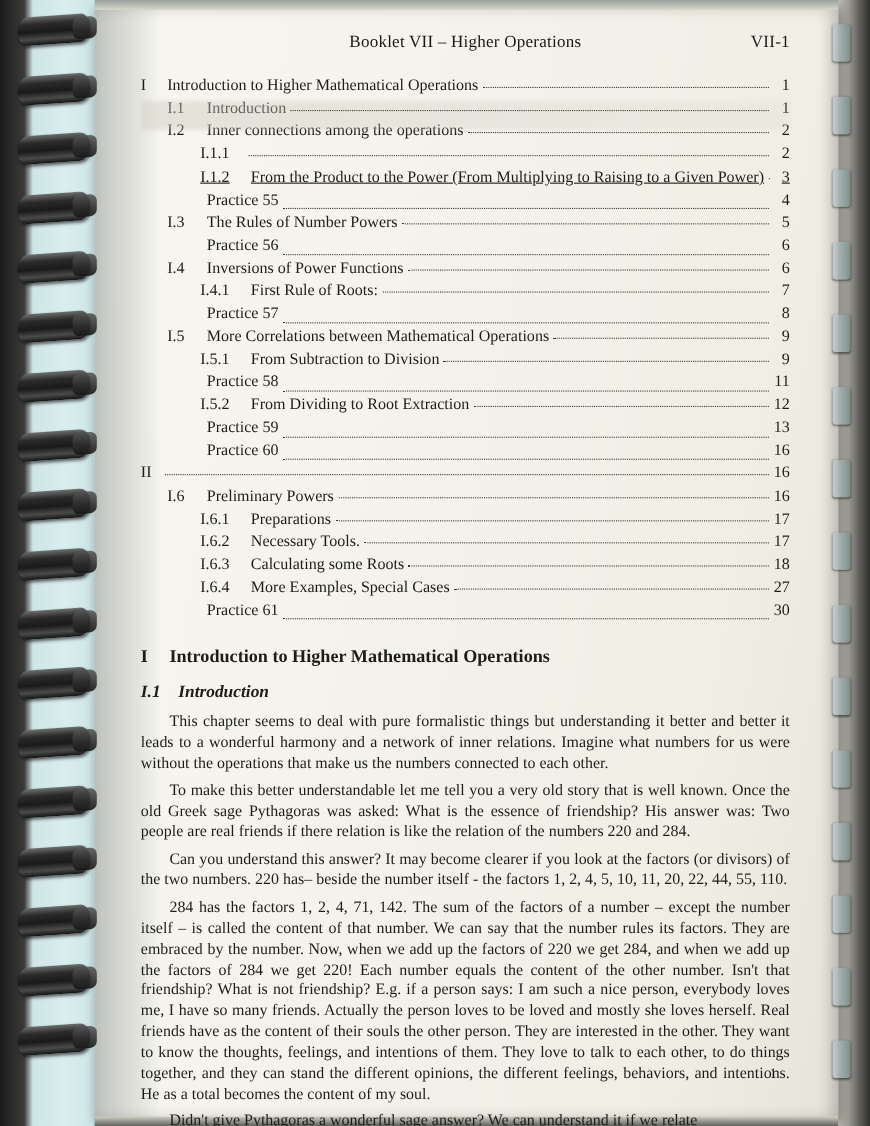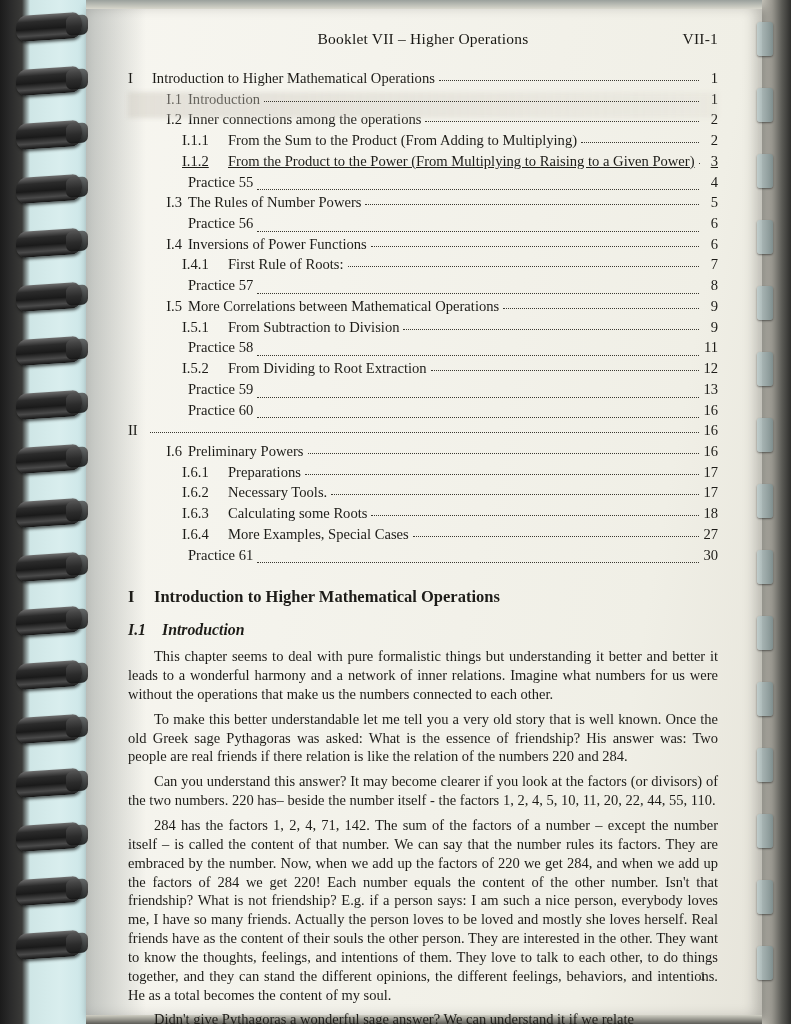--- a/index.html
+++ b/index.html
@@ -141,21 +141,21 @@
     position: relative;
     bottom: 2px;
     border-bottom: 1.5px dotted #3a3830;
     height: .72em;
   }
   .toc-page { flex: 0 0 auto; text-align: right; min-width: 16px; }
 
   .lvl0 { margin-left: 0px; }
   .lvl0 .toc-num { width: 18px; }
   .lvl1 { margin-left: 24px; }
-  .lvl1 .toc-num { width: 30px; text-align: right; }
+  .lvl1 .toc-num { width: 30px; }
   .lvl2 { margin-left: 54px; }
   .lvl2 .toc-num { width: 40px; }
   .lvl3 { margin-left: 54px; align-items: flex-end; }
   .lvl3 .toc-num { width: 0px; }
   .wrapline { white-space: normal; text-decoration: underline; }
 
   .sec-h1 {
     font-size: 16.5px;
     font-weight: bold;
     margin: 22px 0 14px 0;
@@ -261,21 +261,20 @@
           <span class="toc-page">1</span>
         </div>
         <div class="toc-row lvl1">
           <span class="toc-num">I.2</span>
           <span class="toc-label">Inner connections among the operations</span>
           <span class="toc-dots"></span>
           <span class="toc-page">2</span>
         </div>
         <div class="toc-row lvl2">
           <span class="toc-num">I.1.1</span>
-          <span class="toc-label">From the Sum to the Product (From Adding to Multiplying)</span>
           <span class="toc-dots"></span>
           <span class="toc-page">2</span>
         </div>
         <div class="toc-row lvl2 wrapline">
           <span class="toc-num">I.1.2</span>
           <span class="toc-label">From the Product to the Power (From Multiplying to Raising to a Given Power)</span>
           <span class="toc-dots"></span>
           <span class="toc-page">3</span>
         </div>
         <div class="toc-row lvl3">

